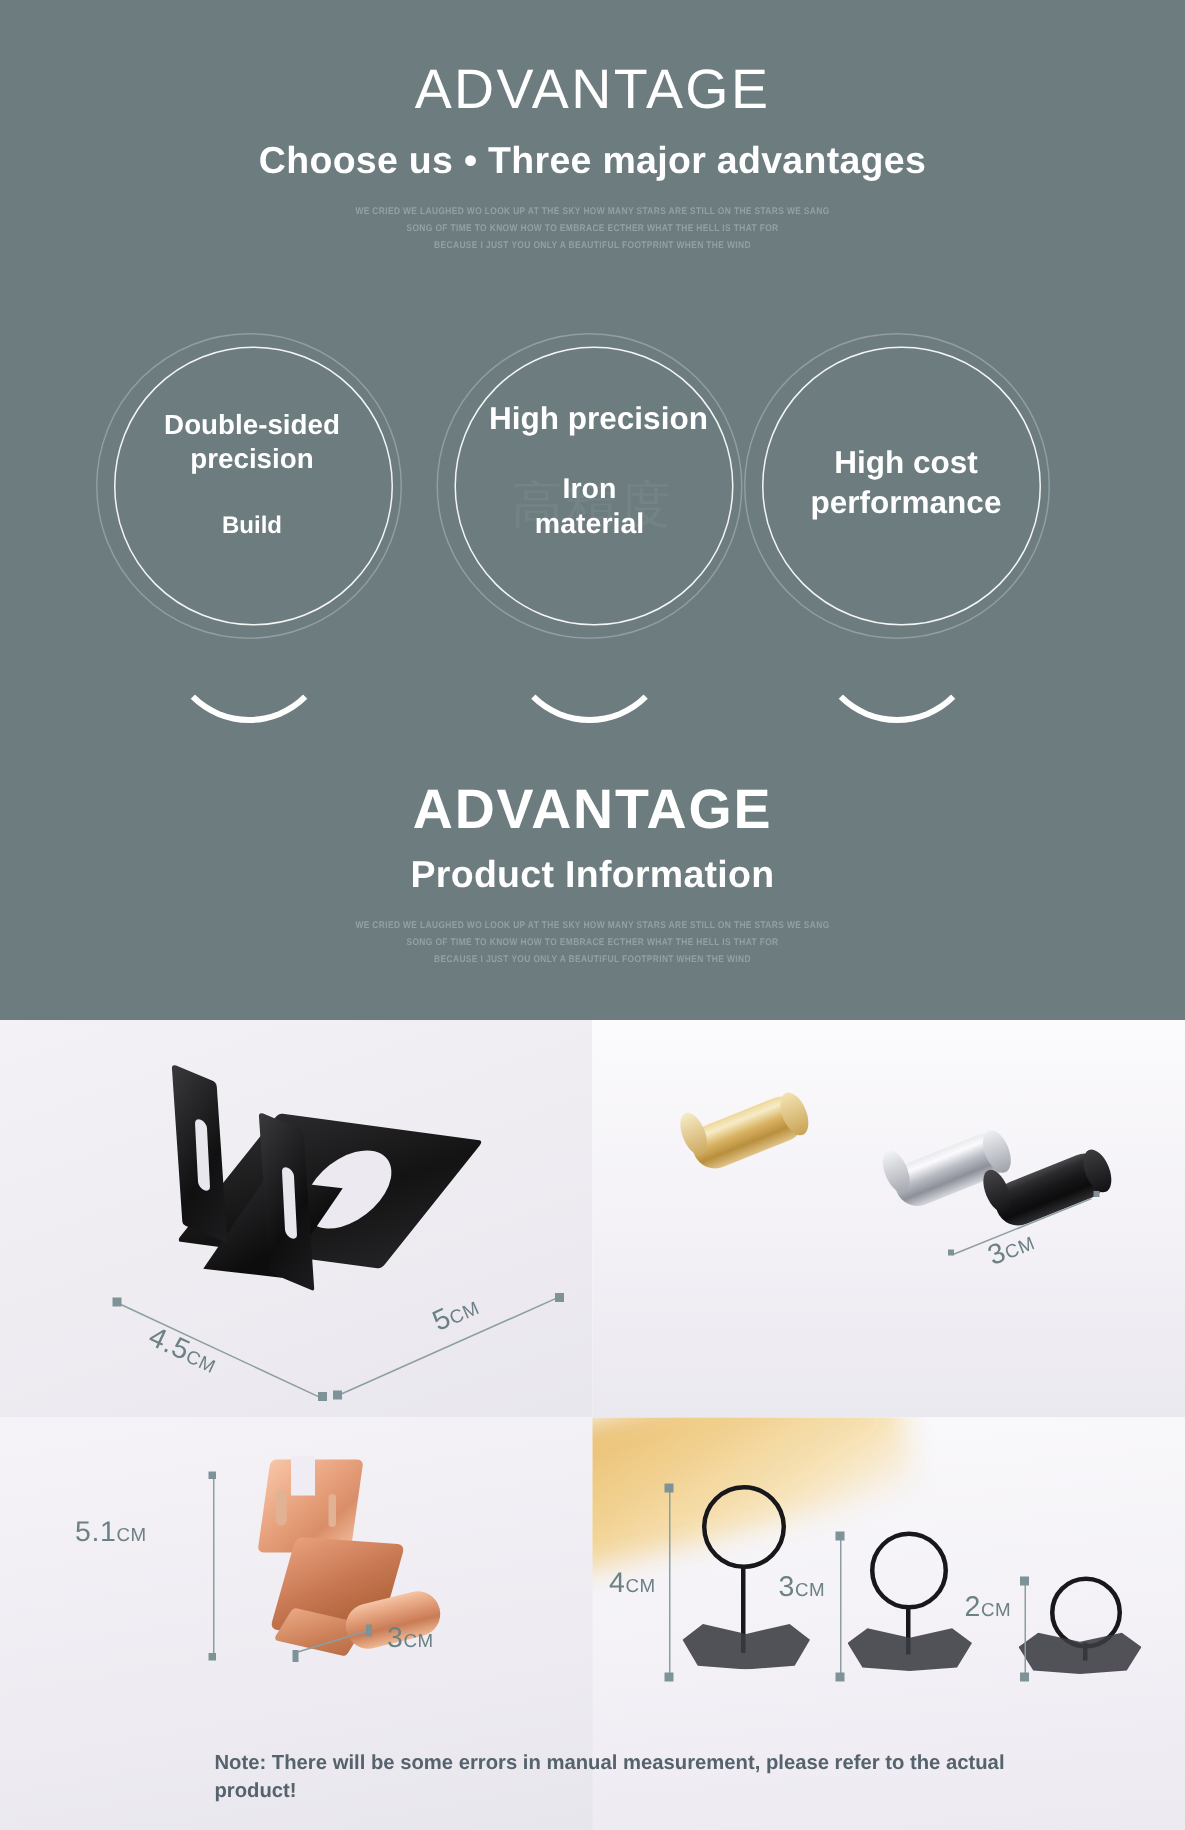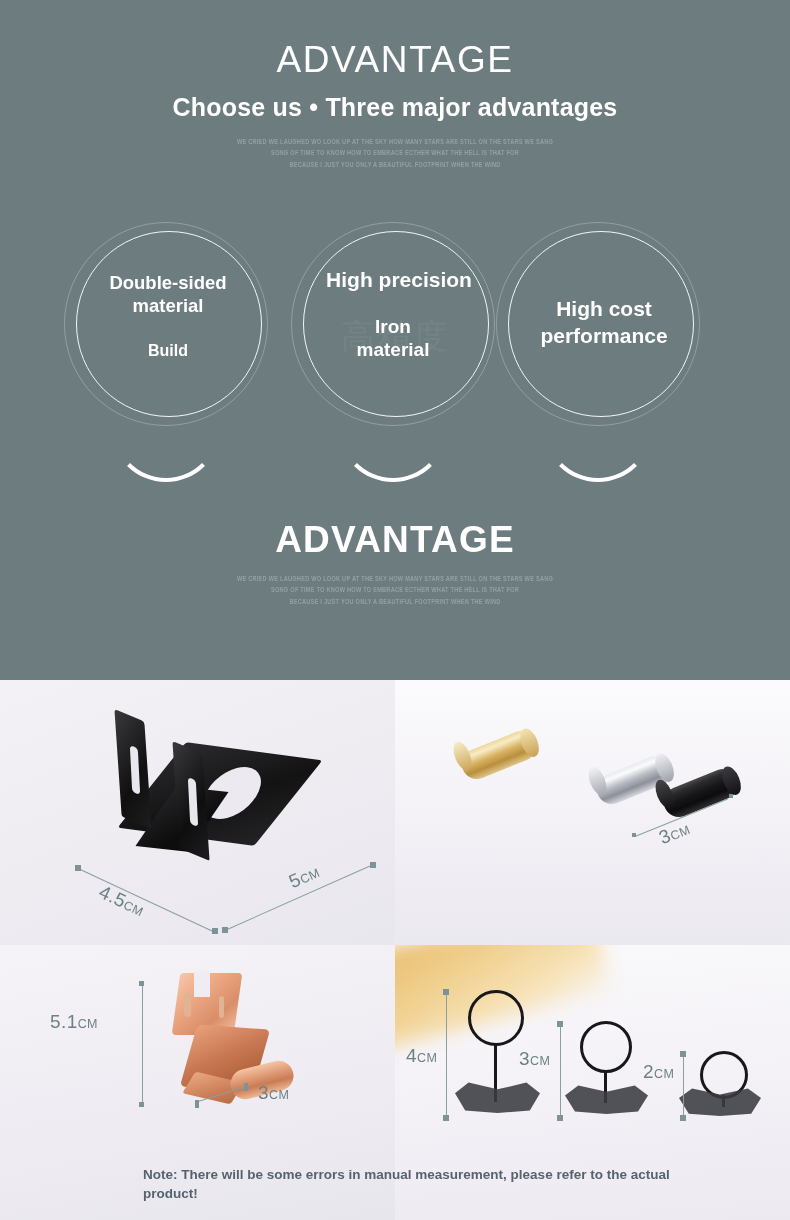--- a/index.html
+++ b/index.html
@@ -401,21 +401,21 @@
   </div>
 
   <div class="circle-row">
 
     <div class="circle-item c1">
       <div class="ring-outer"></div>
       <div class="ring-inner"></div>
       <div class="ring-arc"></div>
       <div class="circle-text">
         <div class="ct-main">Double-sided
-material</div>
+precision</div>
         <div class="ct-sub">Build</div>
       </div>
     </div>
 
     <div class="circle-item c2">
       <div class="ring-outer"></div>
       <div class="ring-inner"></div>
       <div class="ring-arc"></div>
       <div class="watermark">高精度</div>
       <div class="circle-text">
@@ -433,20 +433,21 @@
       <div class="circle-text">
         <div class="ct-main">High cost
 performance</div>
       </div>
     </div>
 
   </div>
 
   <div class="title-block block-b">
     <div class="adv-title bold">ADVANTAGE</div>
+    <div class="adv-sub small">Product Information</div>
     <div class="micro-copy">
       <div>WE CRIED WE LAUGHED WO LOOK UP AT THE SKY HOW MANY STARS ARE STILL ON THE STARS WE SANG</div>
       <div>SONG OF TIME TO KNOW HOW TO EMBRACE ECTHER WHAT THE HELL IS THAT FOR</div>
       <div>BECAUSE I JUST YOU ONLY A BEAUTIFUL FOOTPRINT WHEN THE WIND</div>
     </div>
   </div>
 
 </div>
 
 <div class="photo-grid">

